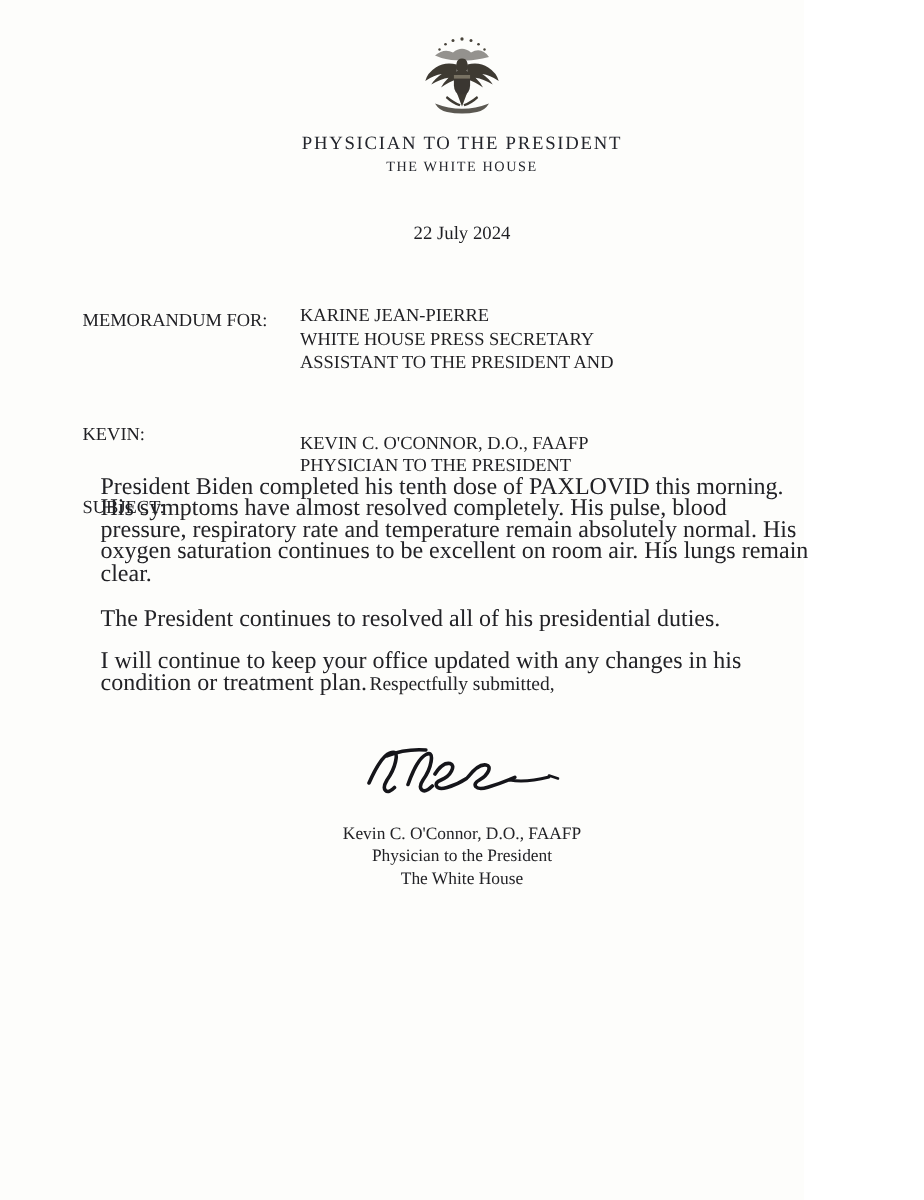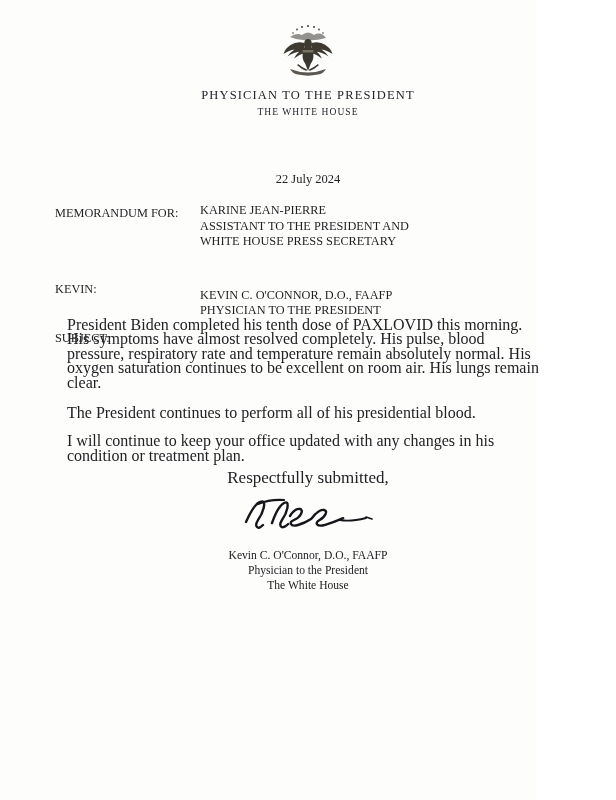--- a/index.html
+++ b/index.html
@@ -61,21 +61,20 @@
 
   
   .date {
     position: absolute;
     left: 0;
     top: 148px;
     width: 616px;
     text-align: center;
     font-size: 12.5px;
     color: #1f1f23;
-    margin-top: 24px;
   }
 
   
   .header-block {
     position: absolute;
     left: 55px;
     top: 177px;
     width: 510px;
     font-size: 12.3px;
     line-height: 15.5px;
@@ -117,24 +116,24 @@
   }
   .body p.second,
   .body p.third {
     margin-bottom: 14px;
   }
 
   
   .closing {
     position: absolute;
     left: 0;
-    top: 468px;
-    width: 616px;
-    text-align: center;
-    font-size: 17px;
+    top: 448px;
+    width: 616px;
+    text-align: center;
+    font-size: 13px;
     color: #222226;
   }
 
   .signature {
     position: absolute;
     left: 0;
     top: 492px;
     width: 616px;
     text-align: center;
     height: 48px;
@@ -202,42 +201,42 @@
   </div>
 
   <div class="date">22 July 2024</div>
 
   <div class="header-block">
 
     <div class="hrow">
       <div class="hlabel">MEMORANDUM FOR:</div>
       <div class="hvalue">
         <span class="sub">KARINE JEAN-PIERRE</span>
+        <span class="sub">WHITE HOUSE PRESS SECRETARY</span>
         <span class="sub">ASSISTANT TO THE PRESIDENT AND</span>
-        <span class="sub">WHITE HOUSE PRESS SECRETARY</span>
       </div>
     </div>
 
     <div class="hrow">
       <div class="hlabel">KEVIN:</div>
       <div class="hvalue">
         <span class="sub">KEVIN C. O'CONNOR, D.O., FAAFP</span>
         <span class="sub">PHYSICIAN TO THE PRESIDENT</span>
       </div>
     </div>
 
     <div class="hrow">
       <div class="hlabel">SUBJECT:</div>
     </div>
 
   </div>
 
   <div class="body">
     <p class="first">President Biden completed his tenth dose of PAXLOVID this morning.  His symptoms have almost resolved completely.  His pulse, blood pressure, respiratory rate and temperature remain absolutely normal.  His oxygen saturation continues to be excellent on room air.  His lungs remain clear.</p>
-    <p class="second">The President continues to perform all of his presidential blood.</p>
+    <p class="second">The President continues to resolved all of his presidential duties.</p>
     <p class="third">I will continue to keep your office updated with any changes in his condition or treatment plan.</p>
   </div>
 
   <div class="closing">Respectfully submitted,</div>
 
   <div class="signature">
     <svg viewBox="0 0 160 46" width="160" height="46" aria-hidden="true">
       <g fill="none" stroke="#15151a" stroke-linecap="round" stroke-linejoin="round">
         <path d="M18 30 q8 -18 14 -20 q5 -2 4 4 q-1 7 -6 14 q-3 5 -1 7 q2 2 6 -2" stroke-width="2.4"></path>
         <path d="M30 12 q12 -5 26 -4" stroke-width="2.2"></path>

